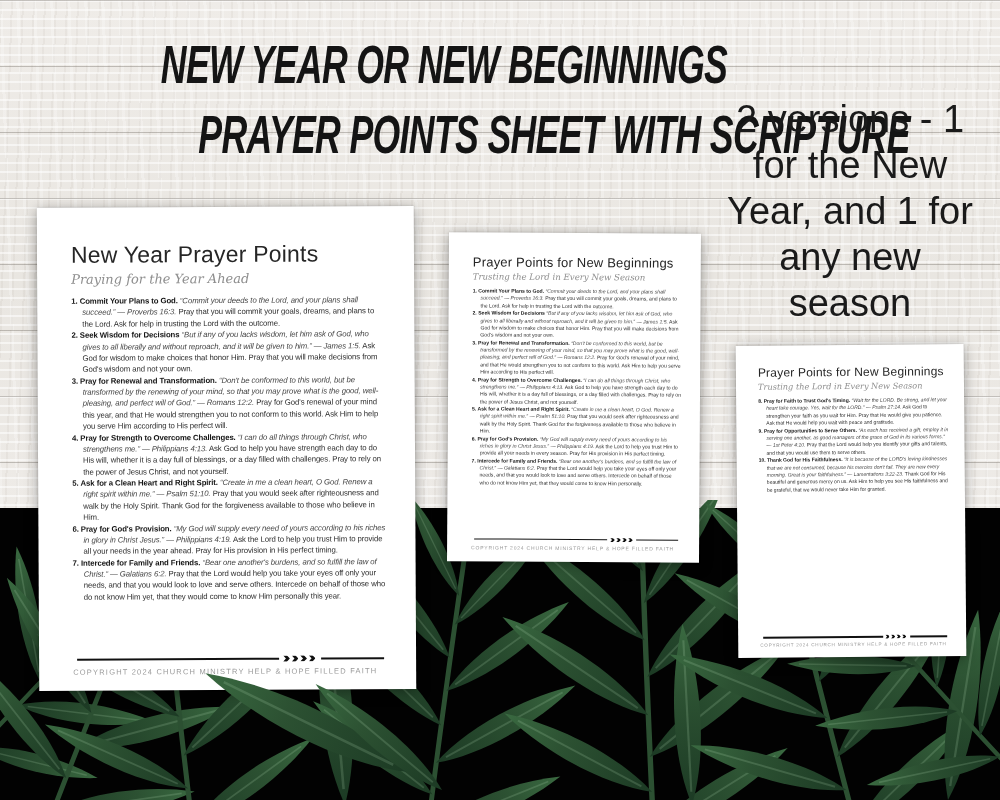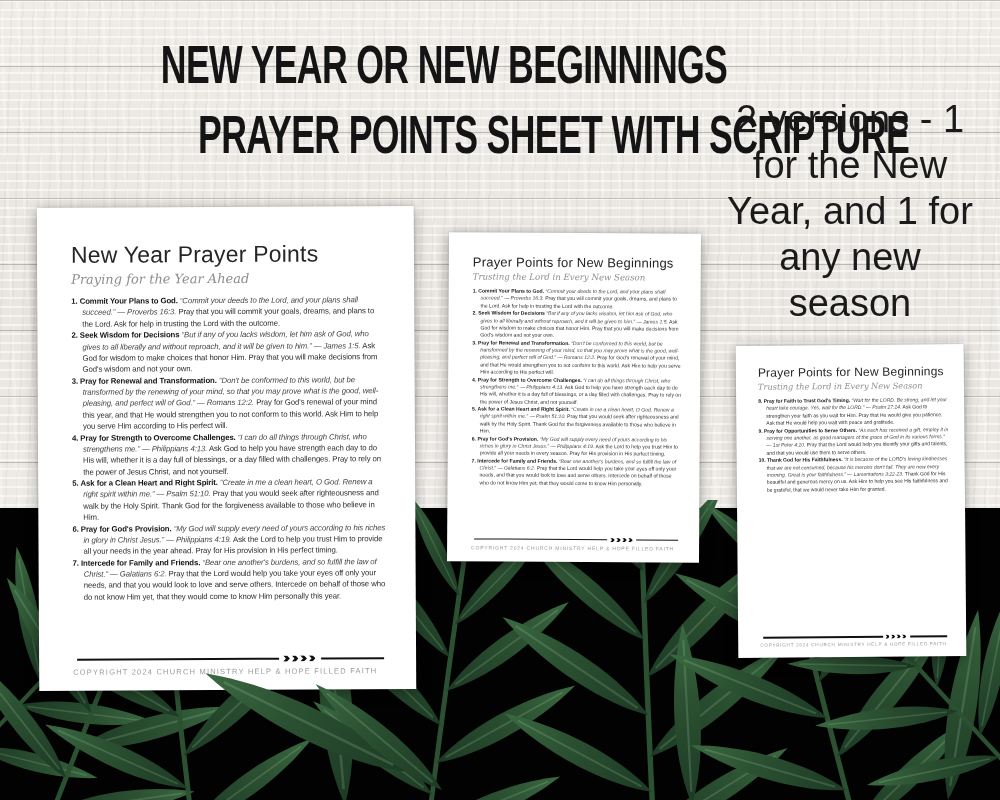--- a/index.html
+++ b/index.html
@@ -12,21 +12,21 @@
     background-image:
       repeating-linear-gradient(180deg, rgba(110,104,96,.38) 0 1px, transparent 1px 66px),
       repeating-linear-gradient(180deg, rgba(255,255,255,.55) 0 2px, transparent 2px 9px),
       repeating-linear-gradient(92deg, rgba(168,158,147,.10) 0 2px, transparent 2px 11px),
       repeating-linear-gradient(88deg, rgba(255,255,255,.25) 0 3px, transparent 3px 17px),
       linear-gradient(180deg,#efece8 0%,#e9e6e1 55%,#eeebe7 100%);
   }
   .bg-black{position:absolute;left:0;top:508px;width:1000px;height:292px;background:#020202;z-index:0;}
 
   
-  .headline{position:absolute;left:15px;top:36px;width:700px;z-index:1;text-align:center;color:#141414;}
+  .headline{position:absolute;left:15px;top:36px;width:700px;z-index:1;text-align:center;color:#141414;font-style:italic;}
   .headline .line{line-height:57px;white-space:nowrap;}
   .headline .line span{display:inline-block;transform:scaleX(.66);transform-origin:50% 50%;
     font-weight:bold;font-size:54px;letter-spacing:-1px;}
 
   .side-note{position:absolute;left:698px;top:96px;width:304px;z-index:1;
     text-align:center;color:#1a1a1a;font-size:38px;line-height:46px;}
 
   
   .doc{position:absolute;background:#fff;z-index:2;display:flex;flex-direction:column;
        box-shadow:0 3px 14px rgba(0,0,0,.38), 0 0 2px rgba(0,0,0,.18);color:#2e2e2e;}

